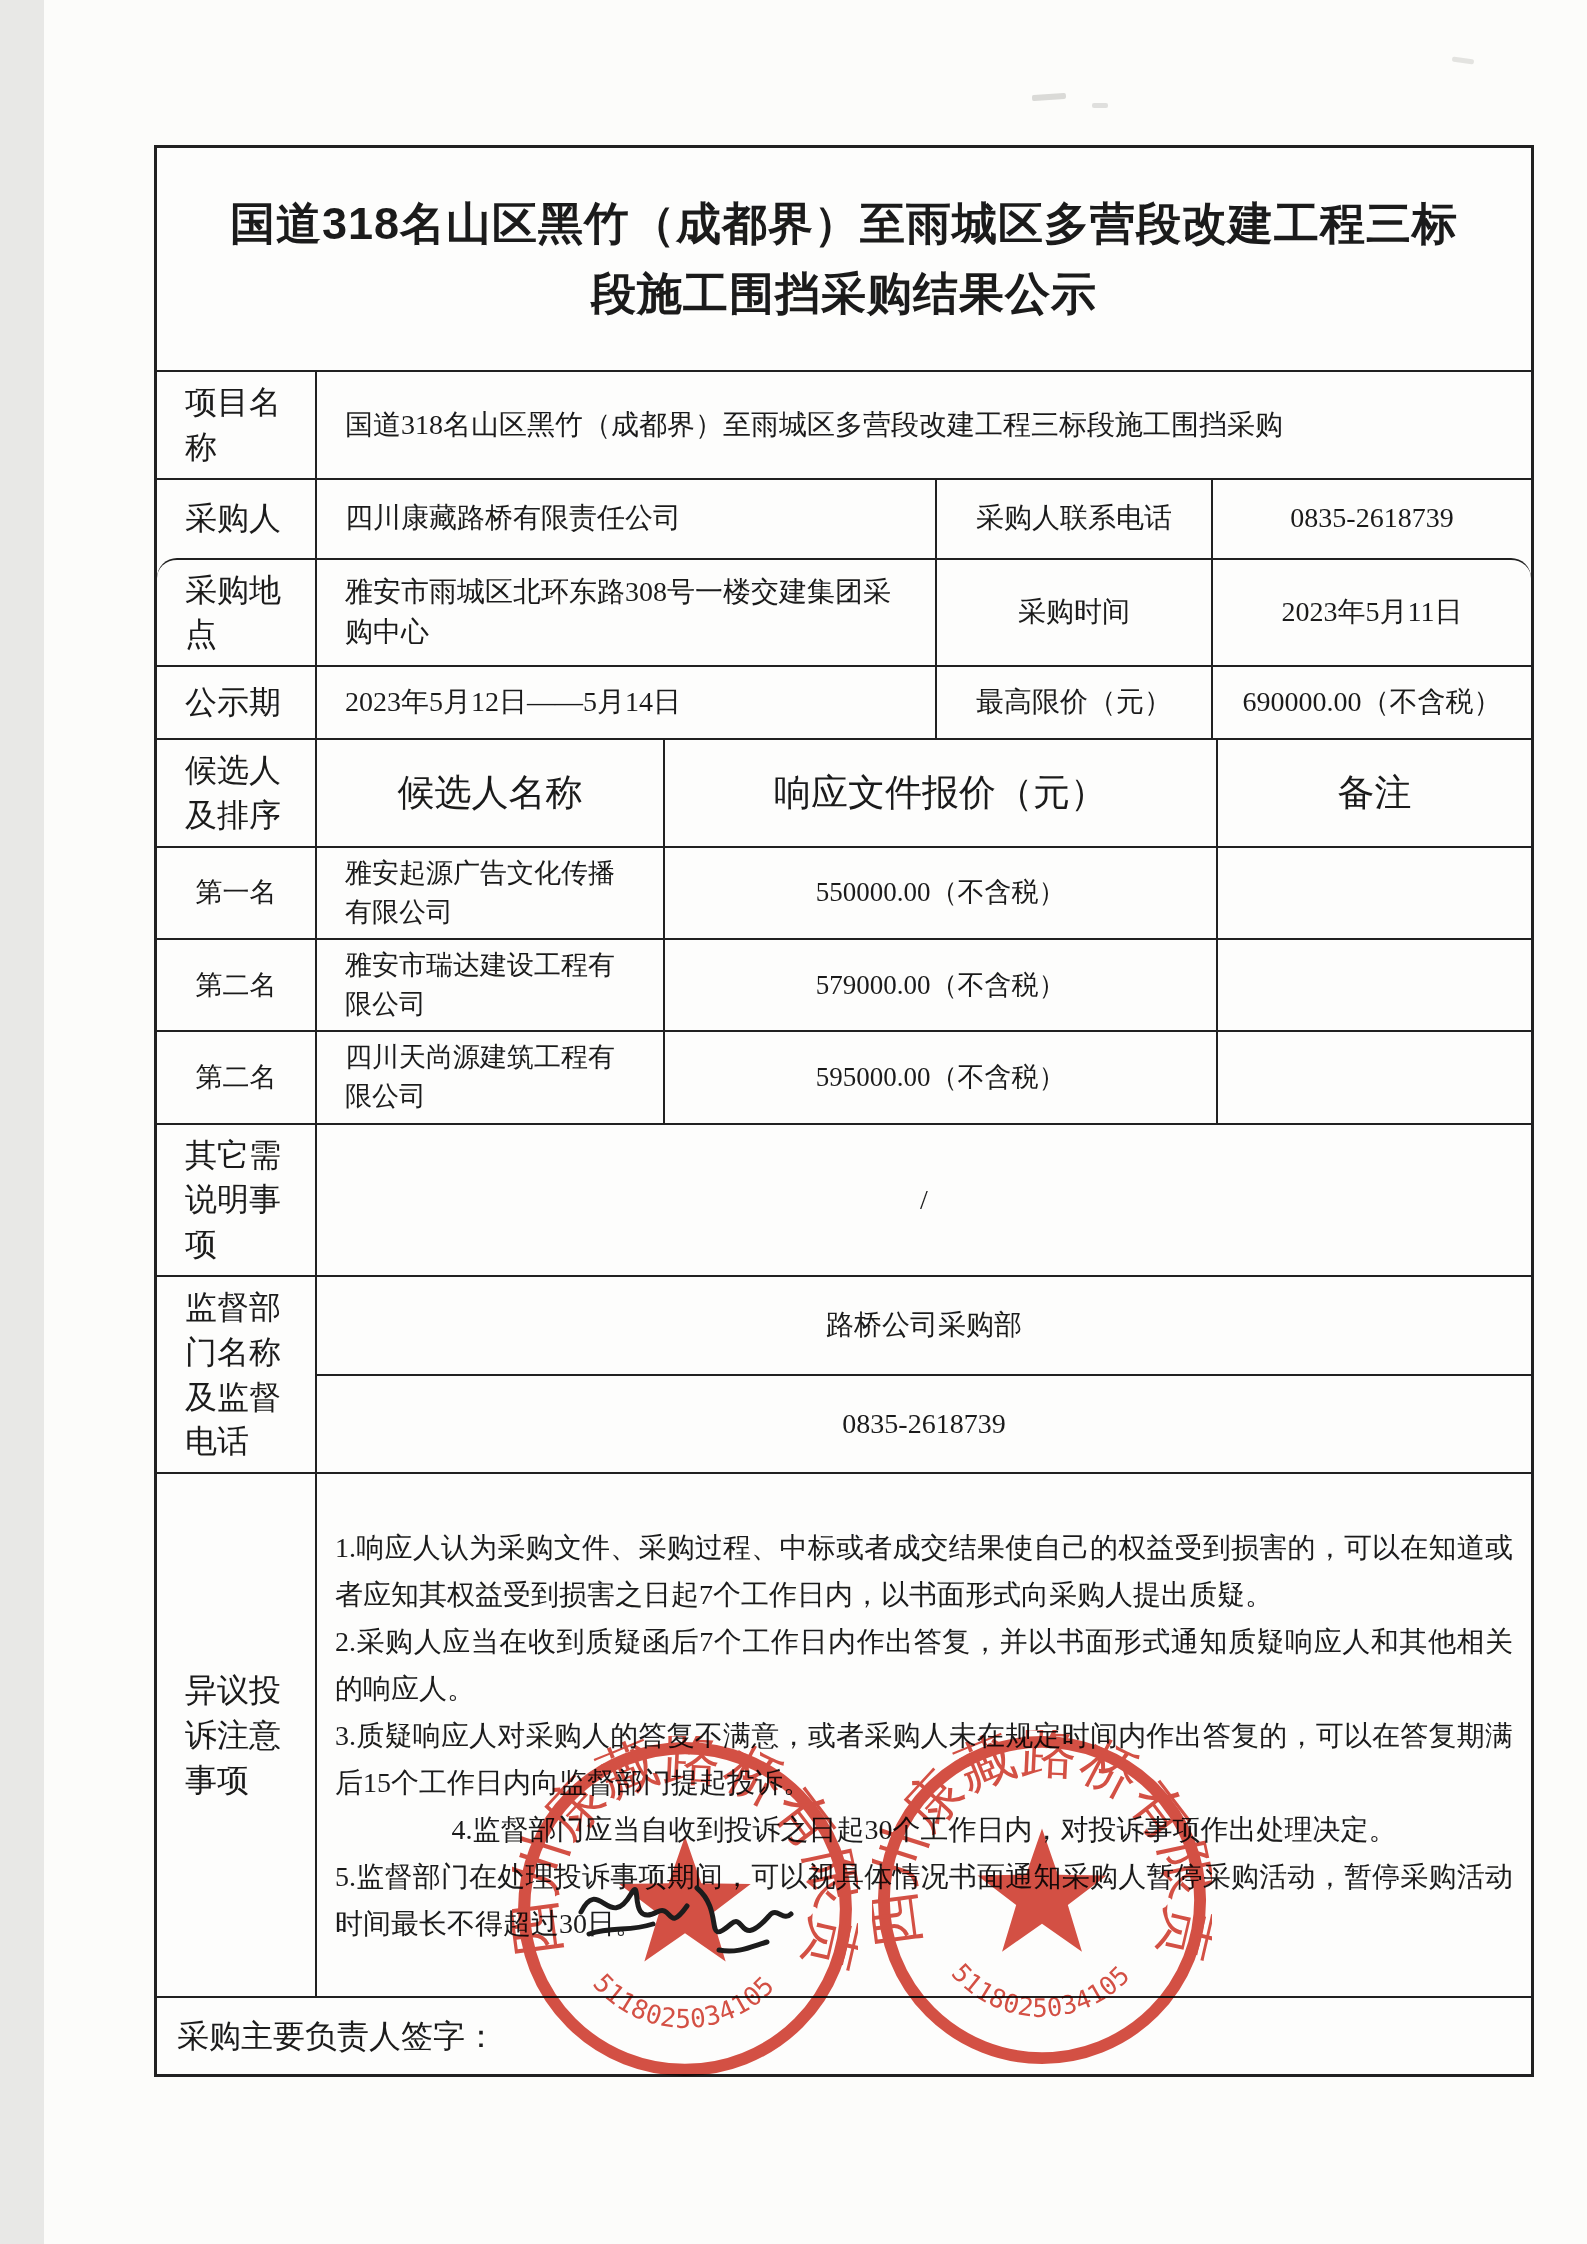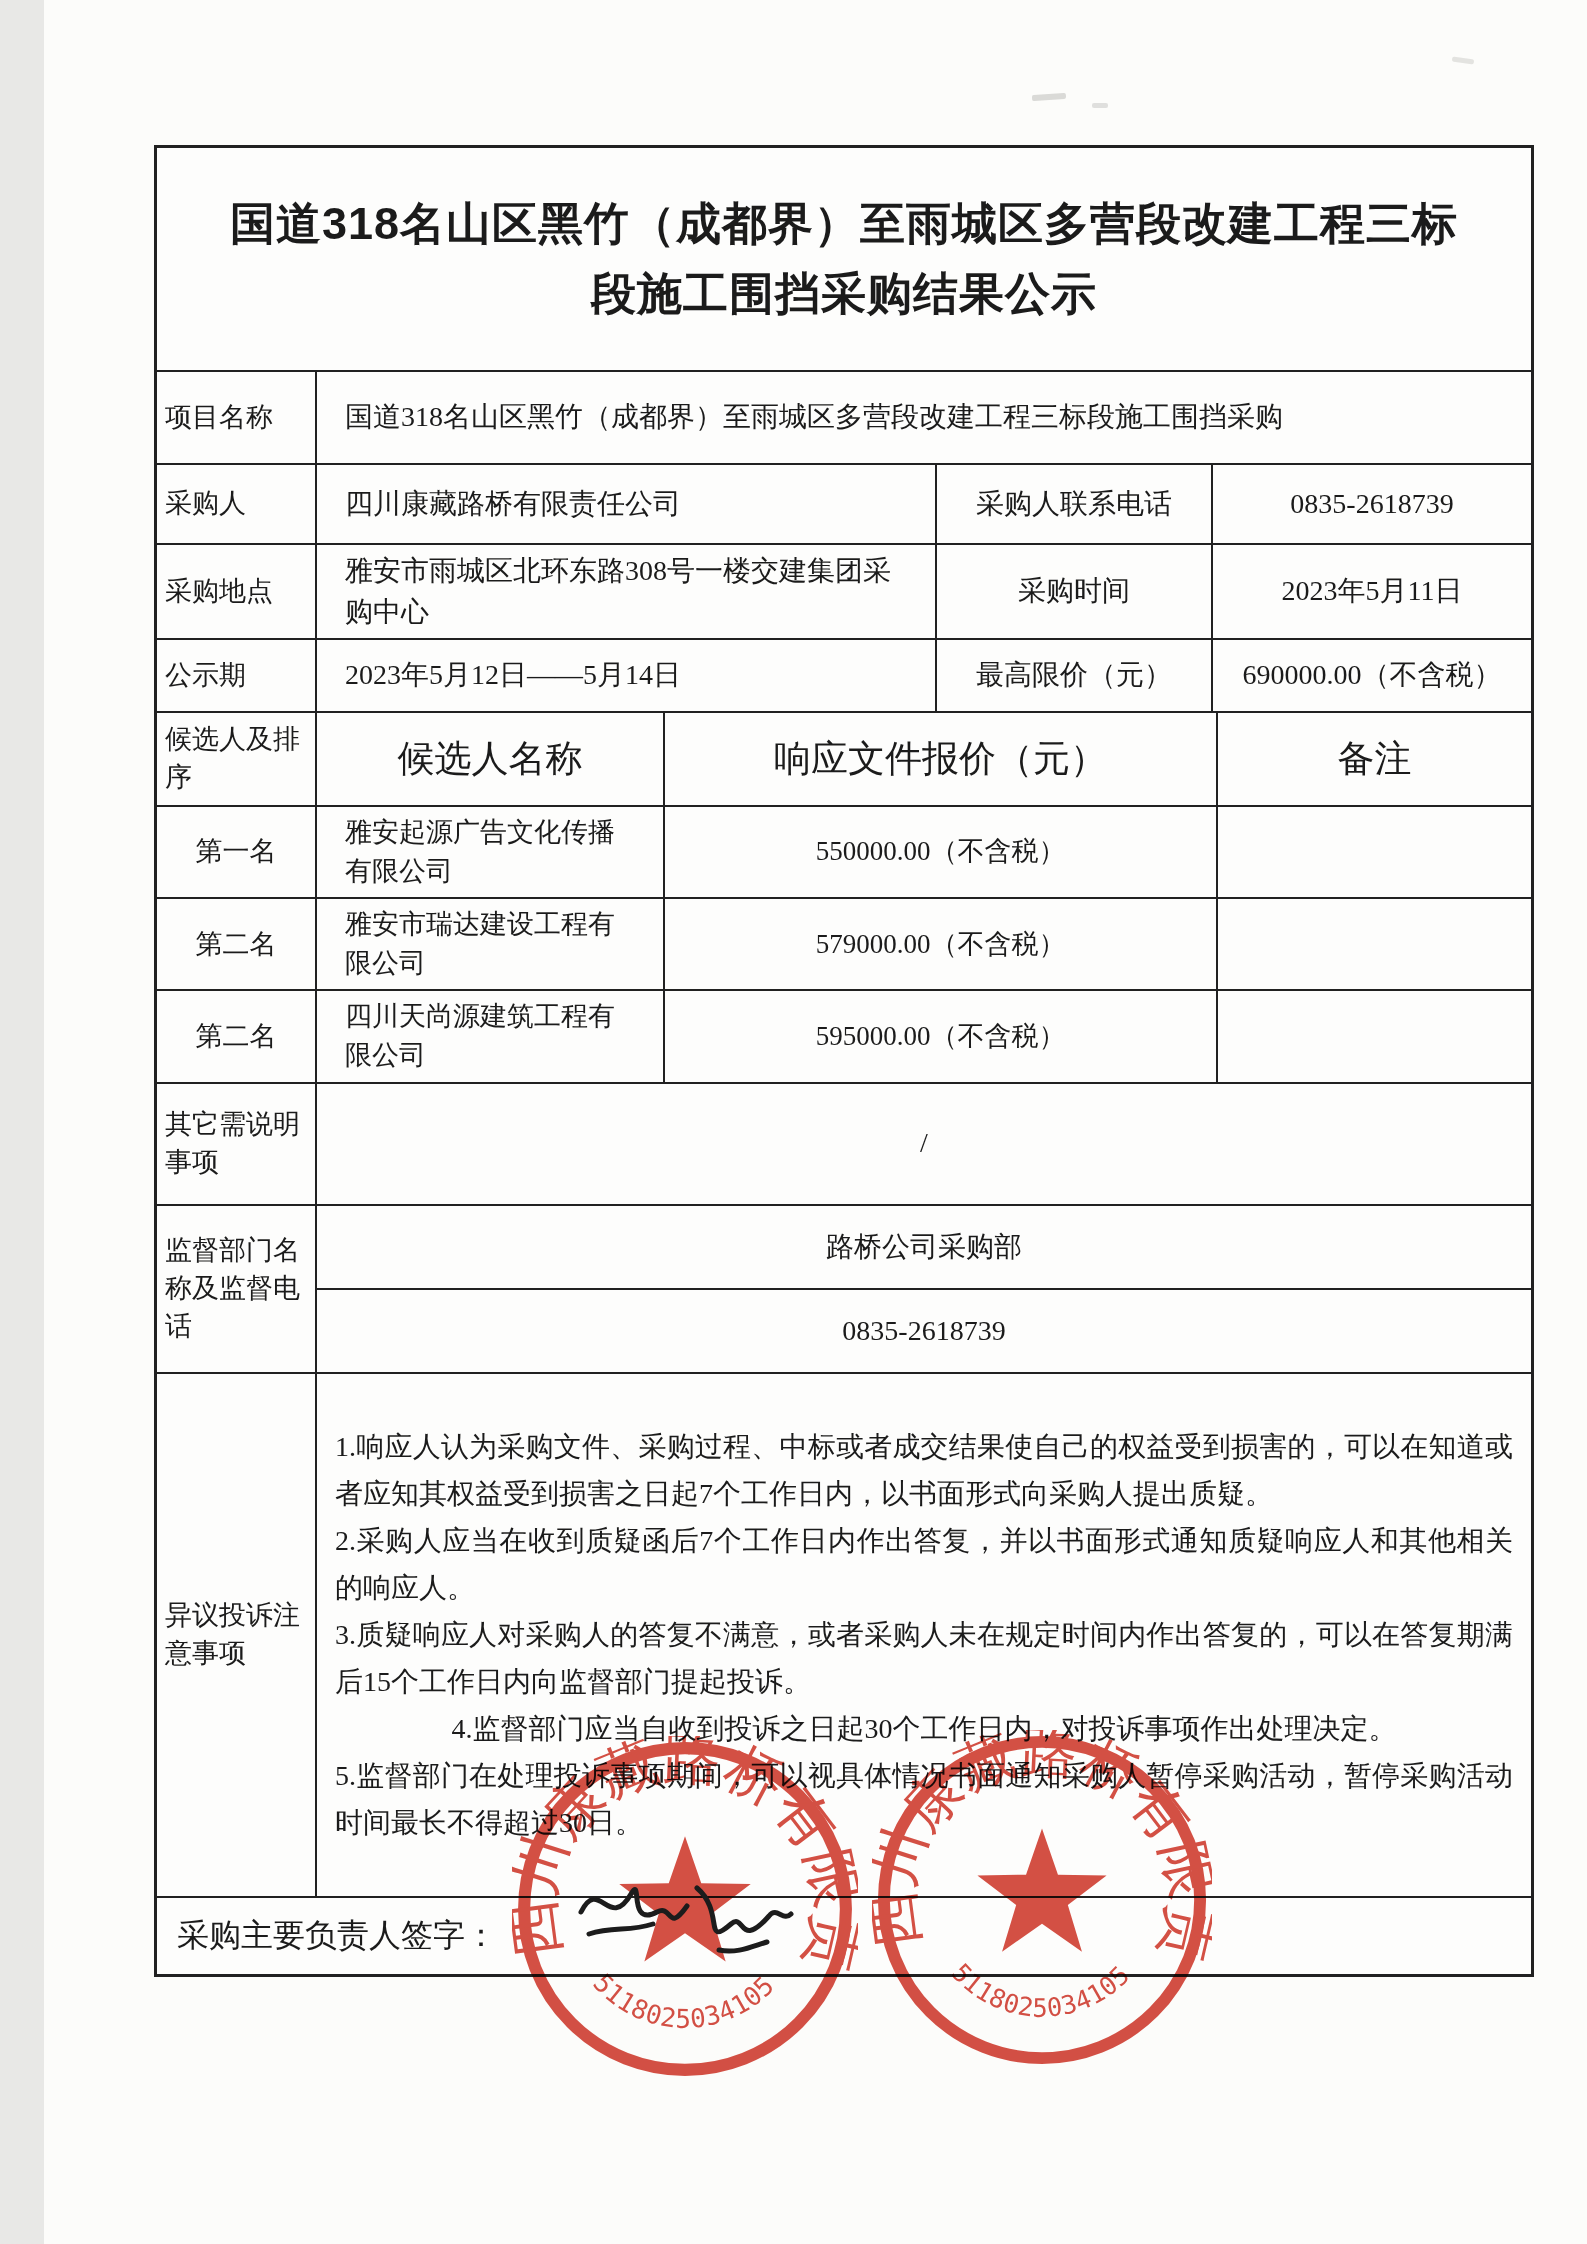--- a/index.html
+++ b/index.html
@@ -28,37 +28,37 @@
   }
   .row .cell:first-child{border-left:none;}
   .g-info{grid-template-columns:158px 620px 276px 1fr;}
   .g-cand{grid-template-columns:158px 348px 553px 1fr;}
   .g-two{grid-template-columns:158px 1fr;}
   .g-one{grid-template-columns:1fr;}
 
   .r-title{min-height:222px;}
   .r-project{min-height:93px;}
   .r-purchaser{min-height:80px;}
-  .r-location{min-height:88px;}
+  .r-location{min-height:88px;border-radius:20px;}
   .r-publicity{min-height:73px;}
   .r-candhead{min-height:90px;}
   .r-cand{min-height:92px;}
   .r-other{min-height:122px;}
   .r-supervisor{min-height:168px;}
   .r-notice{min-height:524px;}
   .r-sign{min-height:78px;}
 
   .title-cell{
     display:flex;flex-direction:column;justify-content:center;align-items:center;
     padding:18px 30px;text-align:center;
     font-family:"Liberation Sans","DejaVu Sans",sans-serif;
     font-weight:700;font-size:45px;line-height:1.55;letter-spacing:1px;
   }
   .label{
-    font-size:27px;padding:8px 8px;line-height:1.4;
+    font-size:32px;padding:8px 28px;line-height:1.4;
   }
   .rank{justify-content:center;text-align:center;font-size:27px;}
   .center{justify-content:center;text-align:center;}
   .headcell{justify-content:center;text-align:right;font-size:37px;}
   .sup-right{display:flex;flex-direction:column;align-items:stretch;padding:0;border-left:2px solid #212121;box-sizing:border-box;}
   .sup-sub{flex:1;display:flex;align-items:center;justify-content:center;font-size:28px;min-height:82px;box-sizing:border-box;}
   .sup-sub + .sup-sub{border-top:2px solid #212121;}
   .notice-cell{
     display:flex;flex-direction:column;justify-content:center;
     padding:20px 18px;font-size:28px;line-height:47px;text-align:justify;

